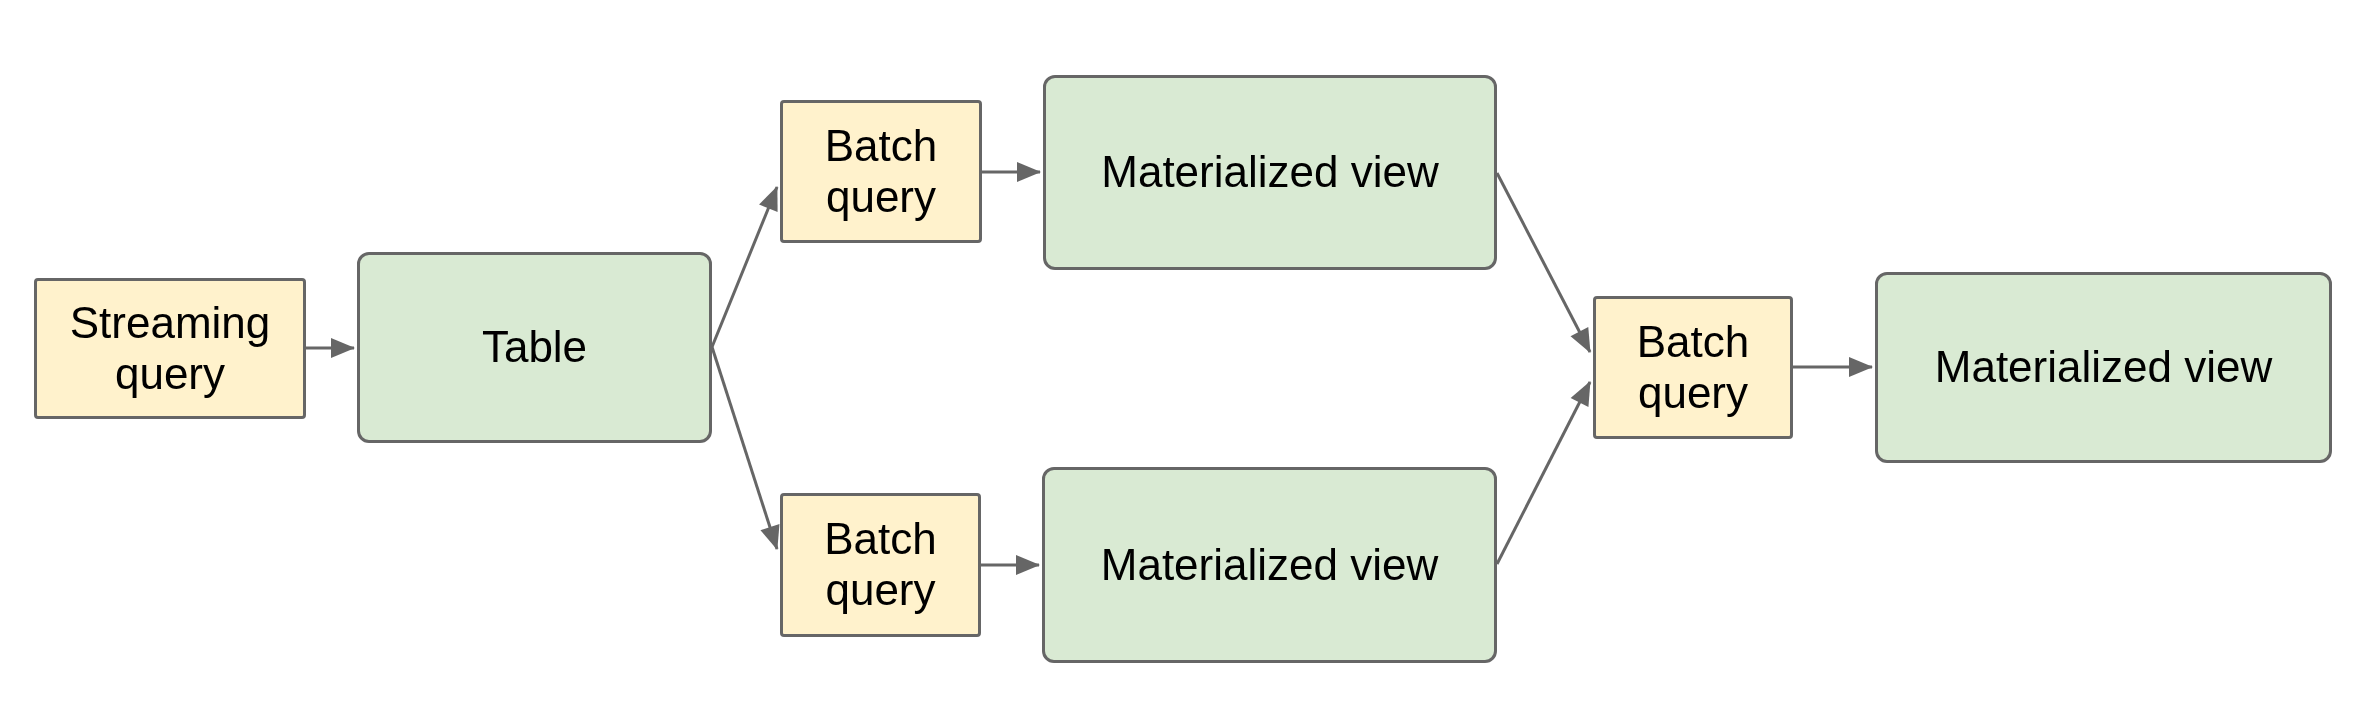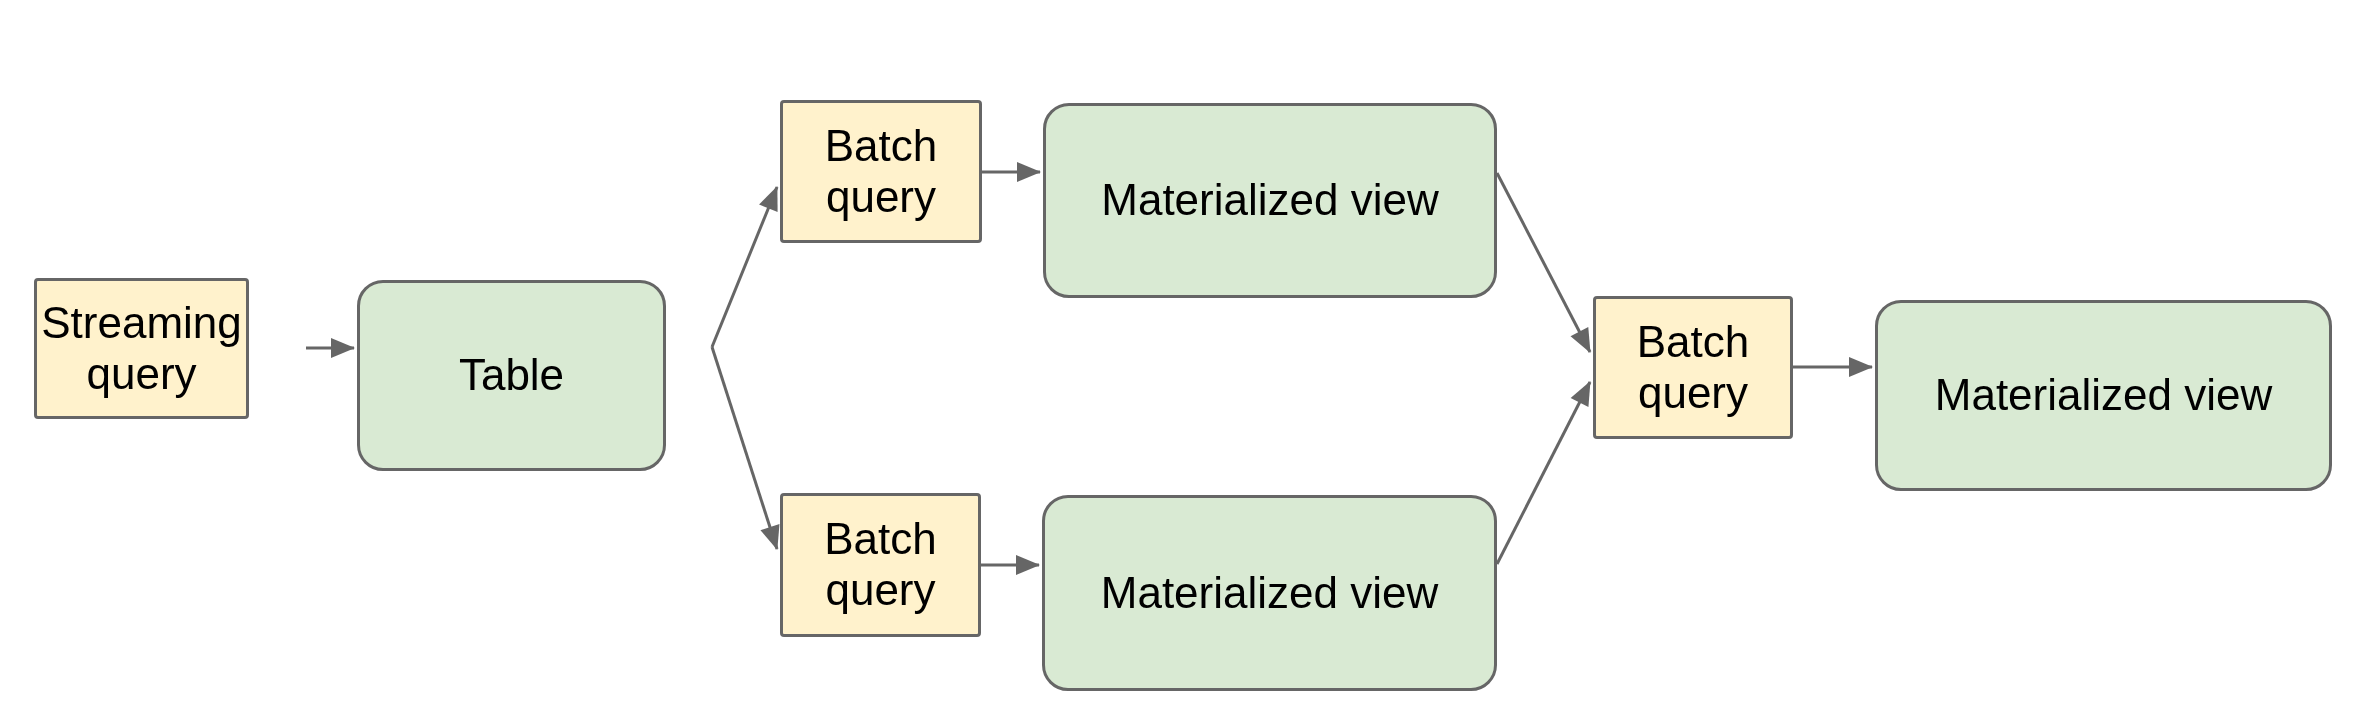--- a/index.html
+++ b/index.html
@@ -48,25 +48,24 @@
     padding: 0 8px;
   }
   .node.query {
     background: var(--query-fill, #fff2cc);
     border: 3px solid var(--border, #666666);
     border-radius: 4px;
   }
   .node.view {
     background: var(--view-fill, #d9ead3);
     border: 3px solid var(--border, #666666);
-    border-radius: 26px;
-    margin-top: 28px;
+    border-radius: 12px;
   }
-  #n-streaming     { left: 34px;   top: 278px; width: 215px; height: 141px; }
-  #n-table         { left: 357px;  top: 252px; width: 309px; height: 191px; }
+  #n-streaming     { left: 34px;   top: 278px; width: 272px; height: 141px; justify-content: flex-end; }
+  #n-table         { left: 357px;  top: 252px; width: 355px; height: 191px; }
   #n-batch-top     { left: 780px;  top: 100px; width: 202px; height: 143px; }
   #n-mv-top        { left: 1043px; top: 75px;  width: 454px; height: 195px; }
   #n-batch-bottom  { left: 780px;  top: 493px; width: 201px; height: 144px; }
   #n-mv-bottom     { left: 1042px; top: 467px; width: 455px; height: 196px; }
   #n-batch-right   { left: 1593px; top: 296px; width: 200px; height: 143px; }
   #n-mv-right      { left: 1875px; top: 272px; width: 457px; height: 191px; }
 </style>
 </head>
 <body>
 

